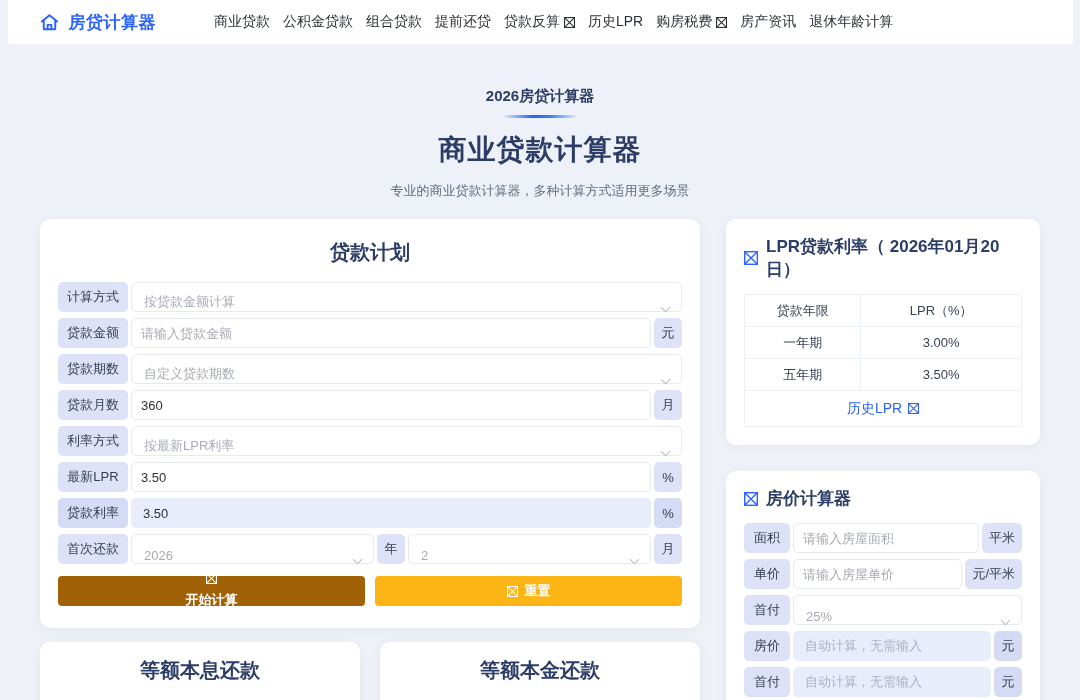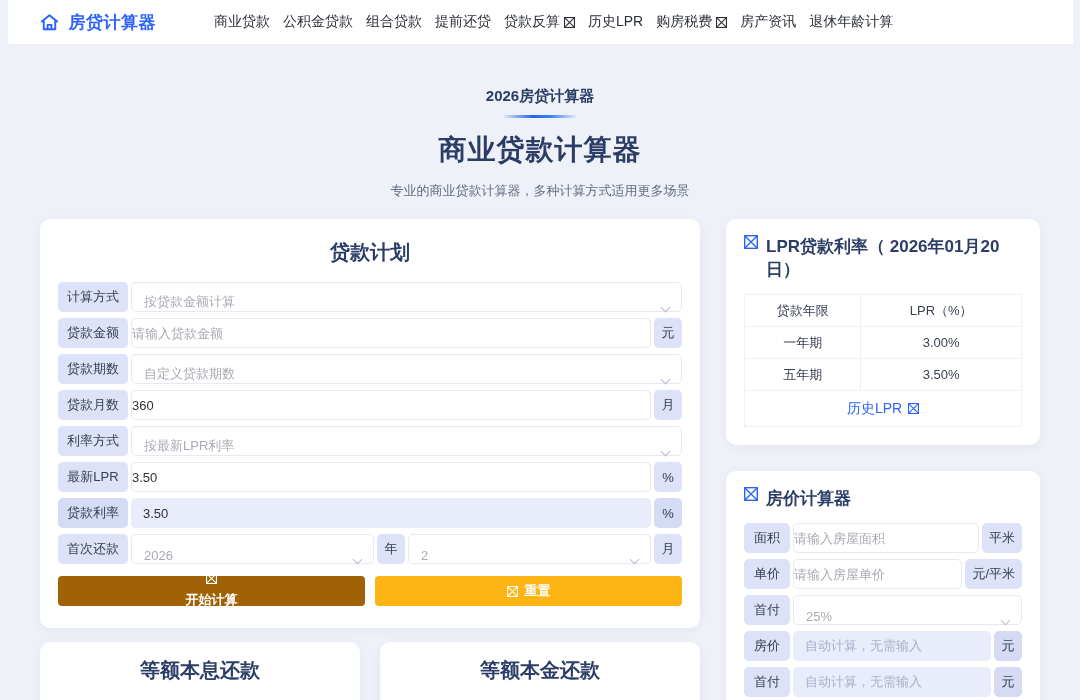--- a/index.html
+++ b/index.html
@@ -35,40 +35,40 @@
   .card { background:#fff; border-radius:10px; box-shadow:0 2px 12px rgba(31,45,80,.05); }
 
   
   .plan-card { padding:20px 18px 22px; }
   .plan-title { margin:0 0 16px; text-align:center; font-size:20px; font-weight:bold; color:#2b3d66; }
   .frow { display:flex; align-items:stretch; gap:3px; height:30px; margin-bottom:6px; }
   .flabel { flex:none; width:70px; background:#dde2f8; border-radius:5px; display:flex; align-items:center; justify-content:center; font-size:13px; color:#333f52; }
   .flabel.dk, .funit.dk { background:#d5dbf4; }
   .fselect { flex:1; background:#fff; border:1px solid #e6e9f0; border-radius:5px; display:flex; align-items:flex-end; padding:0 12px; cursor:pointer; min-width:0; }
   .sel-text { flex:1; font-size:13px; color:#a8abb2; overflow:hidden; white-space:nowrap; }
-  .finput { flex:1; background:#fff; border:1px solid #e6e9f0; border-radius:5px; padding:0 0; font-size:13px; color:#303133; font-family:inherit; min-width:0; outline:none; }
+  .finput { flex:1; background:#fff; border:1px solid #e6e9f0; border-radius:5px; padding:0 9px; font-size:13px; color:#303133; font-family:inherit; min-width:0; outline:none; }
   .finput::placeholder { color:#a8abb2; }
   .fro { flex:1; background:#e9ecfb; border-radius:5px; display:flex; align-items:center; padding:0 12px; font-size:13px; color:#303133; min-width:0; }
   .fro.ph { color:#a9b0c9; }
   .funit { flex:none; min-width:28px; padding:0 7px; background:#dde2f8; border-radius:5px; display:flex; align-items:center; justify-content:center; font-size:13px; color:#333f52; }
   .fmini { flex:none; width:28px; background:#dde2f8; border-radius:5px; display:flex; align-items:center; justify-content:center; font-size:13px; color:#333f52; }
 
   .btn-row { display:flex; gap:10px; margin-top:12px; }
   .btn { flex:1; height:30px; border:none; border-radius:4px; color:#fff; font-size:13px; font-weight:bold; display:flex; align-items:center; justify-content:center; gap:7px; cursor:pointer; font-family:inherit; }
   .btn-blue { background:#a16207;flex-direction:column; }
   .btn-yellow { background:#fcb514; }
 
   
   .results { display:flex; gap:20px; margin-top:14px; }
   .result-card { flex:1; height:84px; padding-top:15px; text-align:center; }
   .result-title { margin:0; font-size:20px; font-weight:bold; color:#2b3d66; }
 
   
   .side-card { padding:16px 18px 18px; }
-  .side-title { margin:0 0 13px; display:flex; gap:8px; font-size:17px; font-weight:bold; color:#2b3d66; }
+  .side-title { margin:0 0 13px; display:flex; align-items:center; gap:8px; font-size:17px; font-weight:bold; color:#2b3d66; }
   .side-title .tofu { color:#2a63ff; }
   .lpr-table { width:100%; border-collapse:collapse; font-size:13px; color:#3a4254; table-layout:fixed; }
   .lpr-table th, .lpr-table td { border:1px solid #edf0f6; text-align:center; font-weight:normal; height:32px; padding:0; }
   .lpr-table th:first-child, .lpr-table td:first-child { width:42%; }
   .lpr-link { display:inline-flex; align-items:center; gap:6px; color:#2a63ff; font-size:14px; cursor:pointer; }
 
   .hrow { display:flex; align-items:stretch; gap:3px; height:30px; margin-bottom:6px; }
   .hrow:last-child { margin-bottom:0; }
   .hlabel { flex:none; width:46px; background:#dde2f8; border-radius:5px; display:flex; align-items:center; justify-content:center; font-size:13px; color:#333f52; }
 </style>

